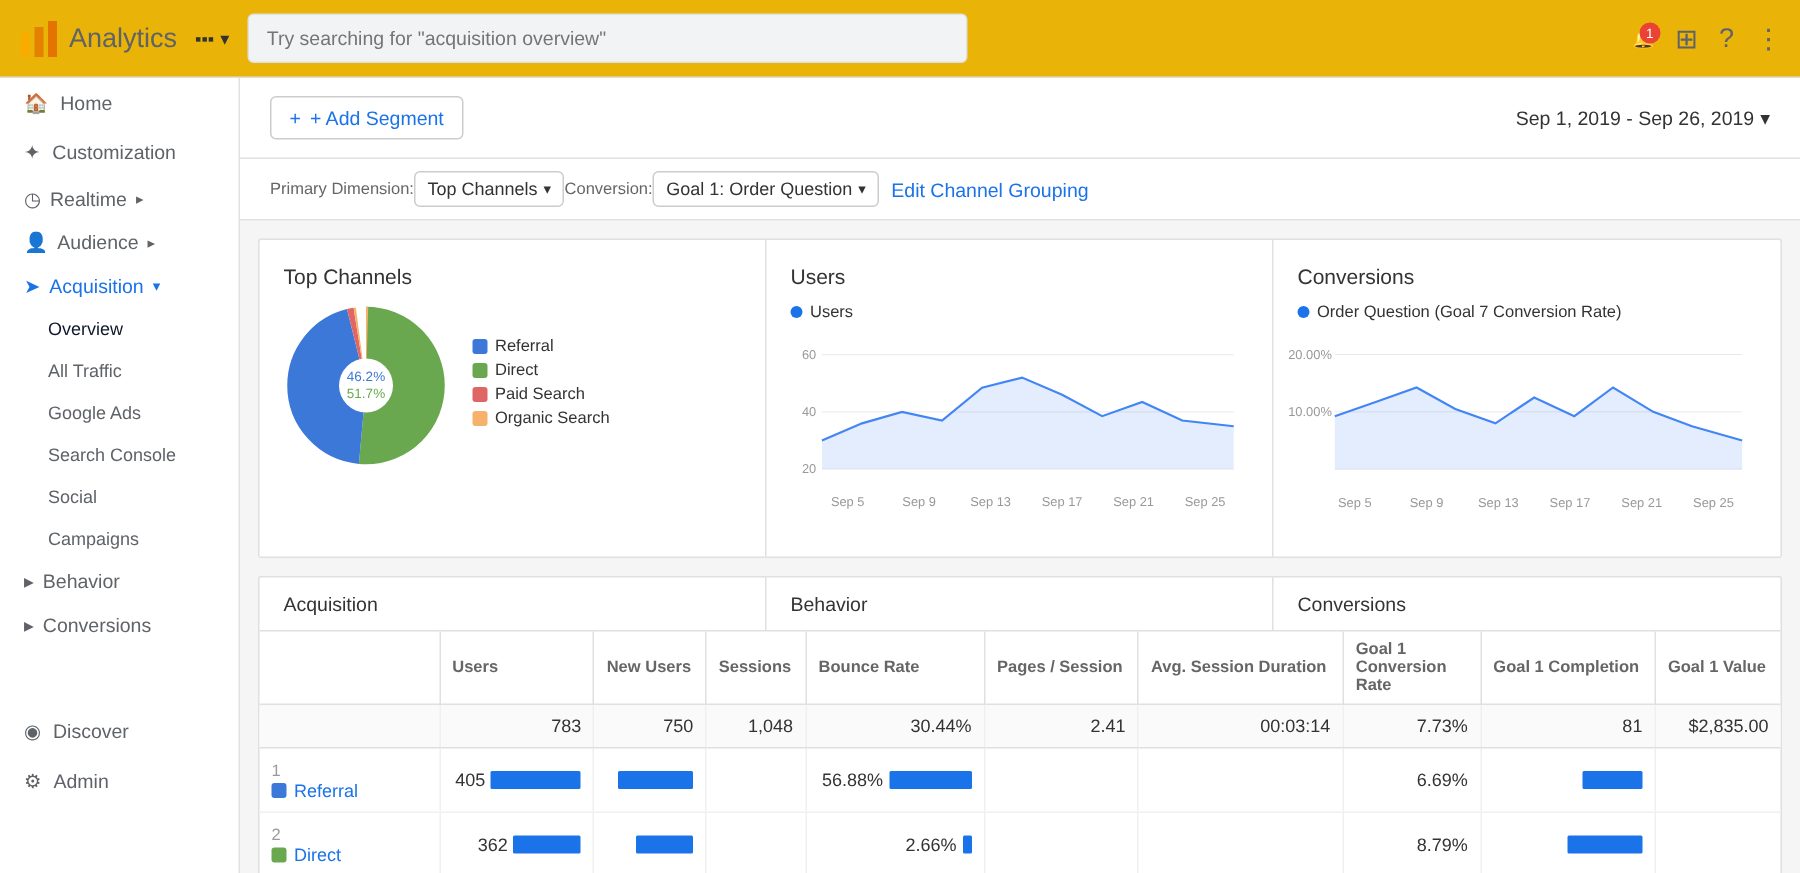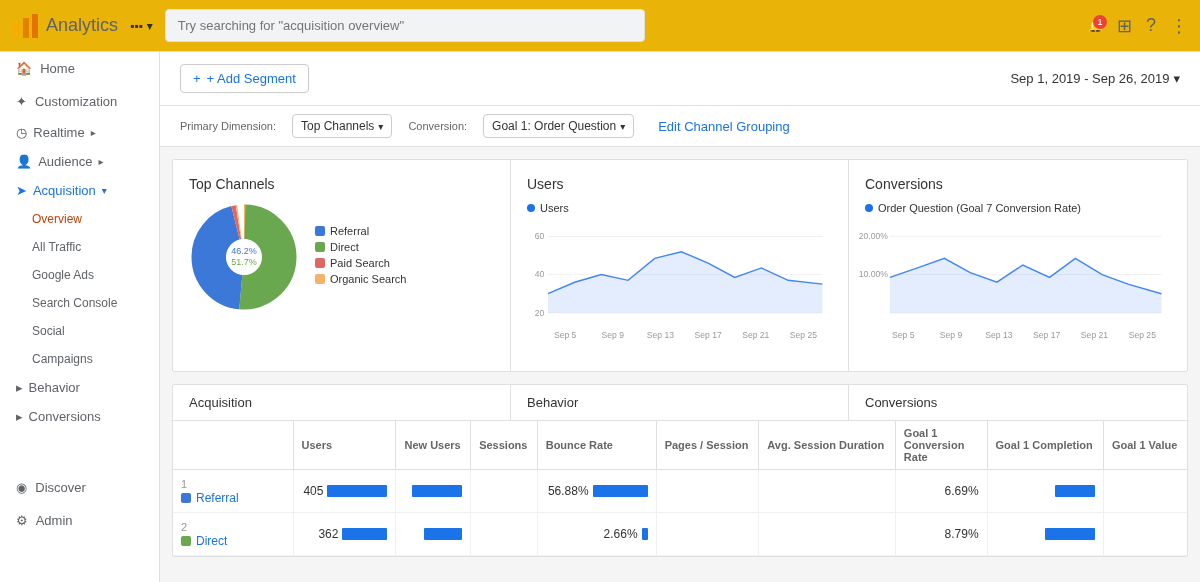--- a/index.html
+++ b/index.html
@@ -19,40 +19,40 @@
     .icon-btn { cursor: pointer; color: #5f6368; font-size: 18px; }
 
     
     .main-layout { display: flex; flex: 1; overflow: hidden; }
 
     
     .sidebar { width: 160px; background: #fff; border-right: 1px solid #e0e0e0; overflow-y: auto; flex-shrink: 0; }
     .sidebar-nav-item { display: flex; align-items: center; gap: 8px; padding: 9px 16px; cursor: pointer; font-size: 13px; color: #5f6368; }
     .sidebar-section-label { padding: 8px 16px 4px; font-size: 10px; font-weight: 700; color: #9aa0a6; letter-spacing: 0.8px; text-transform: uppercase; }
     .sidebar-sub-item { padding: 7px 16px 7px 32px; cursor: pointer; font-size: 12px; color: #5f6368; }
-    .sidebar-sub-item.active { color: #c2410c; font-weight: 500; }
+    .sidebar-sub-item.active { color: #0f172a; font-weight: 500; }
     .sidebar-parent { display: flex; align-items: center; gap: 6px; padding: 7px 16px; cursor: pointer; font-size: 13px; color: #5f6368; }
     .sidebar-parent.expanded { color: #1a73e8; font-weight: 500; }
     .chevron { font-size: 10px; }
 
     
     .content { flex: 1; overflow-y: auto; background: #f5f5f5; padding: 0; }
 
     
     .segments-bar { background: #fff; padding: 12px 20px; display: flex; align-items: center; gap: 12px; border-bottom: 1px solid #e0e0e0; }
     .segment-pill { display: flex; align-items: center; gap: 8px; border: 2px solid #1a73e8; border-radius: 4px; padding: 6px 12px; background: #fff; }
     .segment-donut { width: 28px; height: 28px; border-radius: 50%; border: 8px solid #1a73e8; background: transparent; }
     .segment-info { }
     .segment-name { font-size: 13px; color: #333; font-weight: 500; }
     .segment-sub { font-size: 11px; color: #666; }
     .add-segment { display: flex; align-items: center; gap: 6px; border: 1px solid #ccc; border-radius: 4px; padding: 6px 12px; color: #1a73e8; cursor: pointer; font-size: 13px; background: #fff; }
     .date-range { margin-left: auto; font-size: 13px; color: #333; display: flex; align-items: center; gap: 4px; cursor: pointer; }
 
     
-    .controls-bar { background: #fff; padding: 8px 20px; display: flex; align-items: center; gap: 16px; border-bottom: 1px solid #e0e0e0; }
+    .controls-bar { background: #fff; padding: 8px 20px; display: flex; align-items: center; border-bottom: 1px solid #e0e0e0; }
     .control-label { font-size: 11px; color: #666; }
     .dropdown-btn { display: flex; align-items: center; gap: 4px; border: 1px solid #ccc; border-radius: 4px; padding: 4px 8px; font-size: 12px; cursor: pointer; background: #fff; color: #333; }
     .dropdown-arrow { font-size: 10px; }
     .edit-link { color: #1a73e8; font-size: 13px; cursor: pointer; text-decoration: none; margin-left: 8px; }
 
     
     .charts-section { display: grid; grid-template-columns: 1fr 1fr 1fr; gap: 0; background: #fff; margin: 12px; border: 1px solid #e0e0e0; border-radius: 2px; }
     .chart-panel { padding: 16px; border-right: 1px solid #e0e0e0; min-height: 200px; }
     .chart-panel:last-child { border-right: none; }
     .chart-title { font-size: 14px; color: #333; margin-bottom: 10px; }
@@ -308,20 +308,32 @@
             <th>Bounce Rate</th>
             <th>Pages / Session</th>
             <th>Avg. Session Duration</th>
             <th style="white-space:normal; max-width:90px;">Goal 1 Conversion Rate</th>
             <th>Goal 1 Completion</th>
             <th>Goal 1 Value</th>
           </tr>
         </thead>
         <tbody>
 
+          <tr class="total-row">
+            <td style="color:#666; font-size:11px;"></td>
+            <td>783</td>
+            <td>750</td>
+            <td>1,048</td>
+            <td>30.44%</td>
+            <td>2.41</td>
+            <td>00:03:14</td>
+            <td>7.73%</td>
+            <td>81</td>
+            <td>$2,835.00</td>
+          </tr>
 
           <tr>
             <td>
               <span class="row-num">1</span>
               <a class="channel-link">
                 <span class="channel-dot" style="background:#3c78d8"></span>
                 <span>Referral</span>
               </a>
             </td>
             <td>

